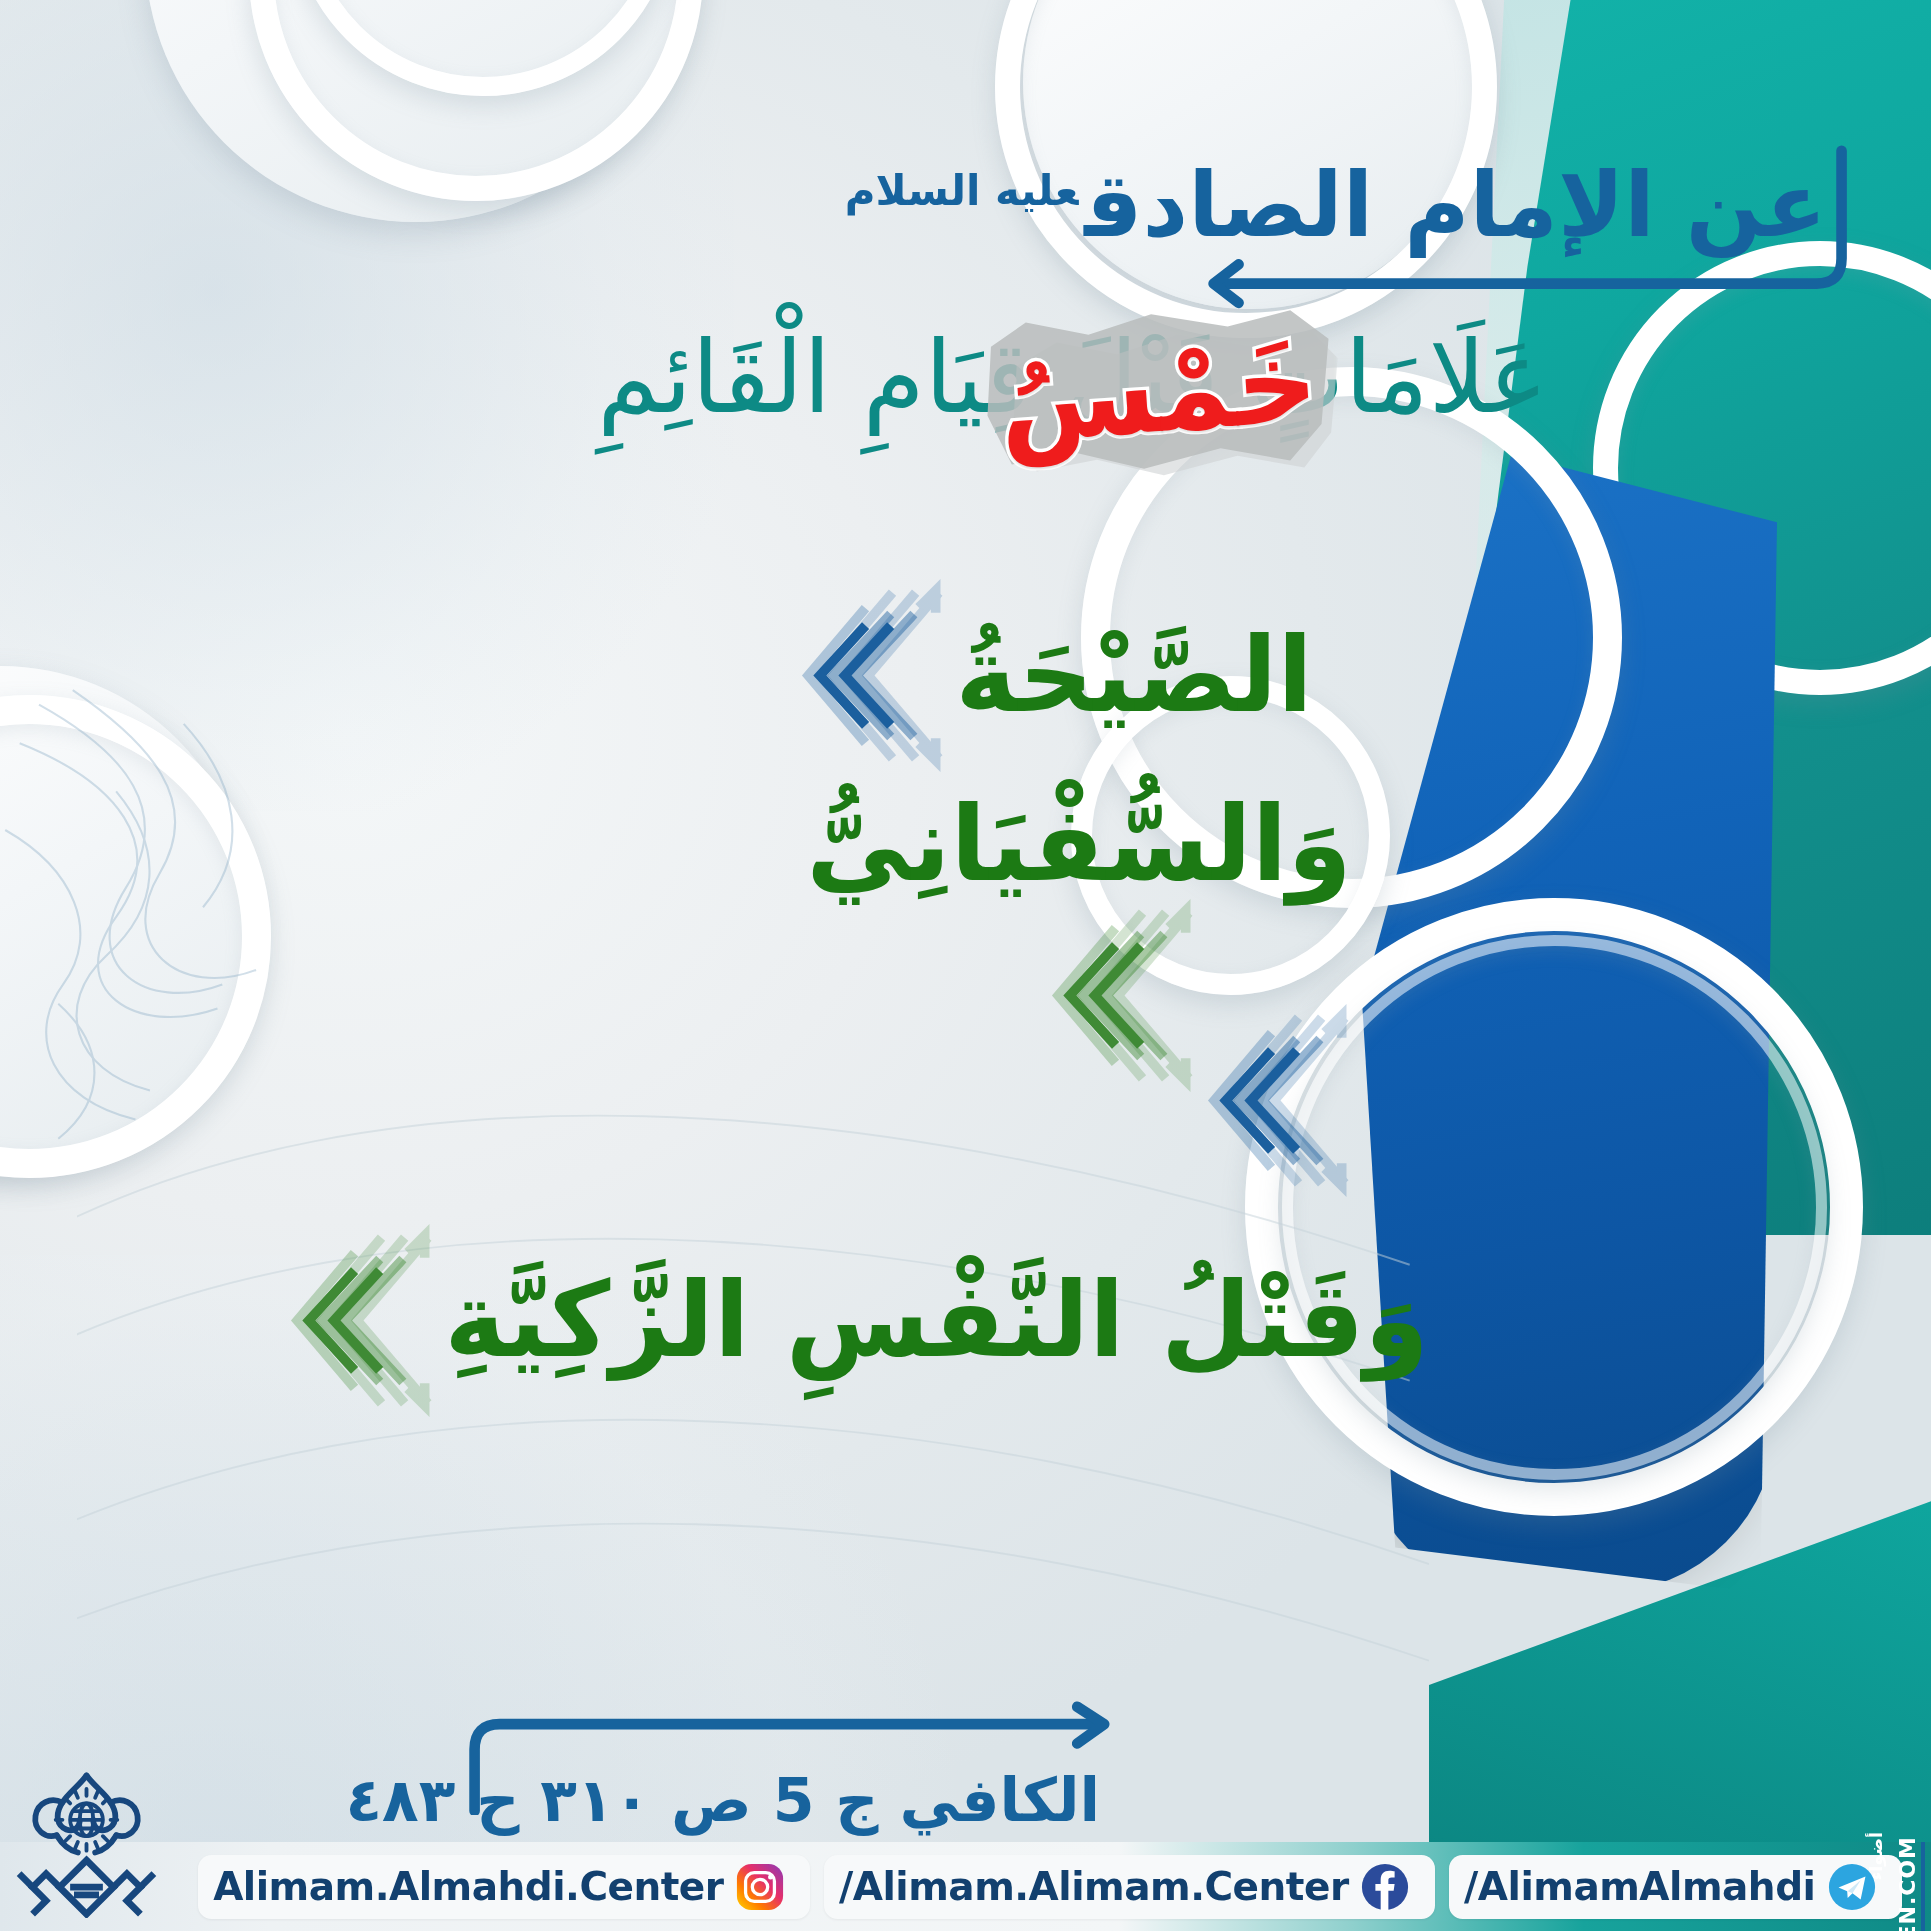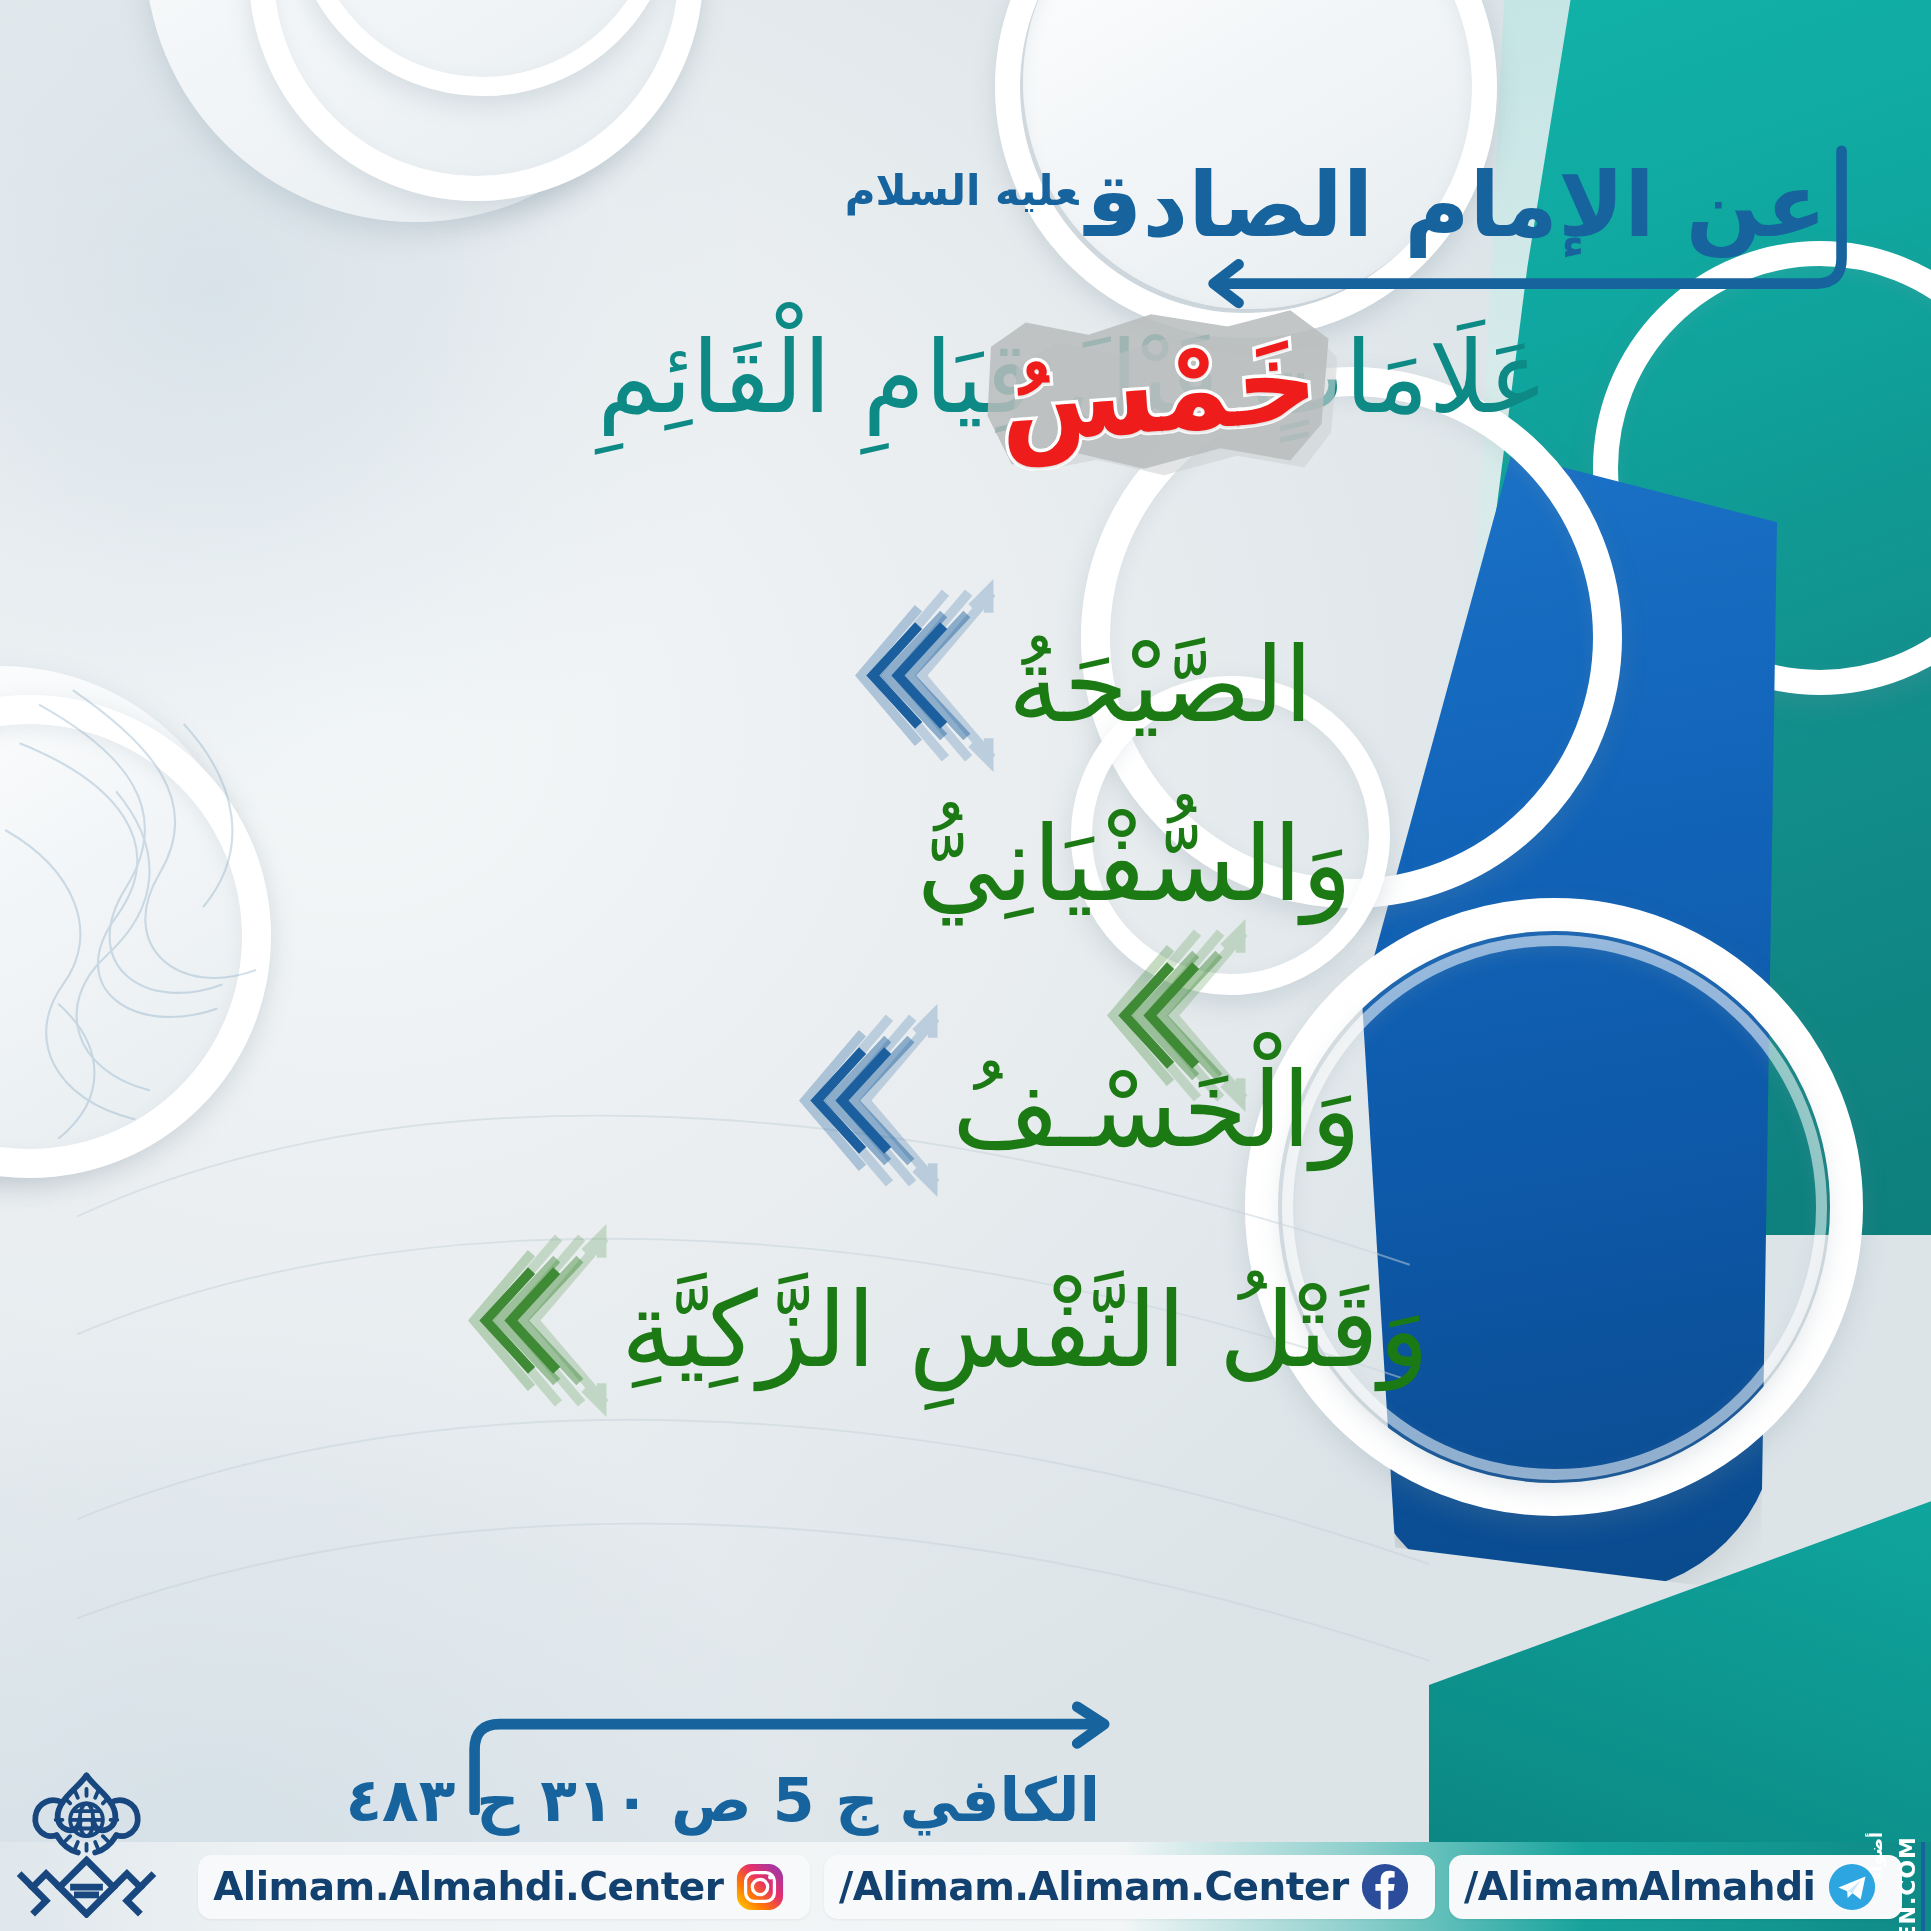--- a/index.html
+++ b/index.html
@@ -141,24 +141,23 @@
     direction:rtl;white-space:nowrap;
     padding-right:290px;
   }
 
   
   .item{
     position:absolute;display:flex;align-items:center;justify-content:flex-start;
     direction:rtl;
   }
   .item-text{
-    font-size:104px;font-weight:normal;color:#1c7a14;
+    font-size:104px;font-weight:bold;color:#1c7a14;
     white-space:nowrap;line-height:1.05;
     font-family:"DejaVu Sans","Liberation Sans",sans-serif;
-    margin-top:20px;
   }
   .chev{width:222px;height:193px;margin-left:29px;flex:0 0 auto;}
 
   .item-1{top:579px;right:618px;}
   .item-2{top:790px;right:579px;flex-direction:column;}
   .item-3{top:1004px;right:570px;}
   .item-4{top:1224px;right:502px;}
   .item-5{top:1458px;right:589px;}
 
   
@@ -330,21 +329,20 @@
             <path d="M134,52 L90,100 L134,148"></path>
           </g>
         <g opacity=".3">
             <path d="M134,34 L78,100 L134,166"></path>
           </g>
       </g>
     </svg>
   </div>
 
   <div class="item item-3">
-    <div class="item-text">وَالْخَسْـفُ</div>
     <svg class="chev" viewBox="0 0 230 200">
       <g fill="none" stroke="#1b5f9e" stroke-width="10" stroke-linecap="square">
         <g opacity=".22">
             <path d="M210,18 L140,100 L210,182"></path>
             <path d="M186,18 L116,100 L186,182"></path>
             <path d="M162,18 L92,100 L162,182"></path>
           <path d="M196,26 L210,12 L210,30"></path>
             <path d="M196,174 L210,188 L210,170"></path>
           </g>
         <g opacity=".45">

